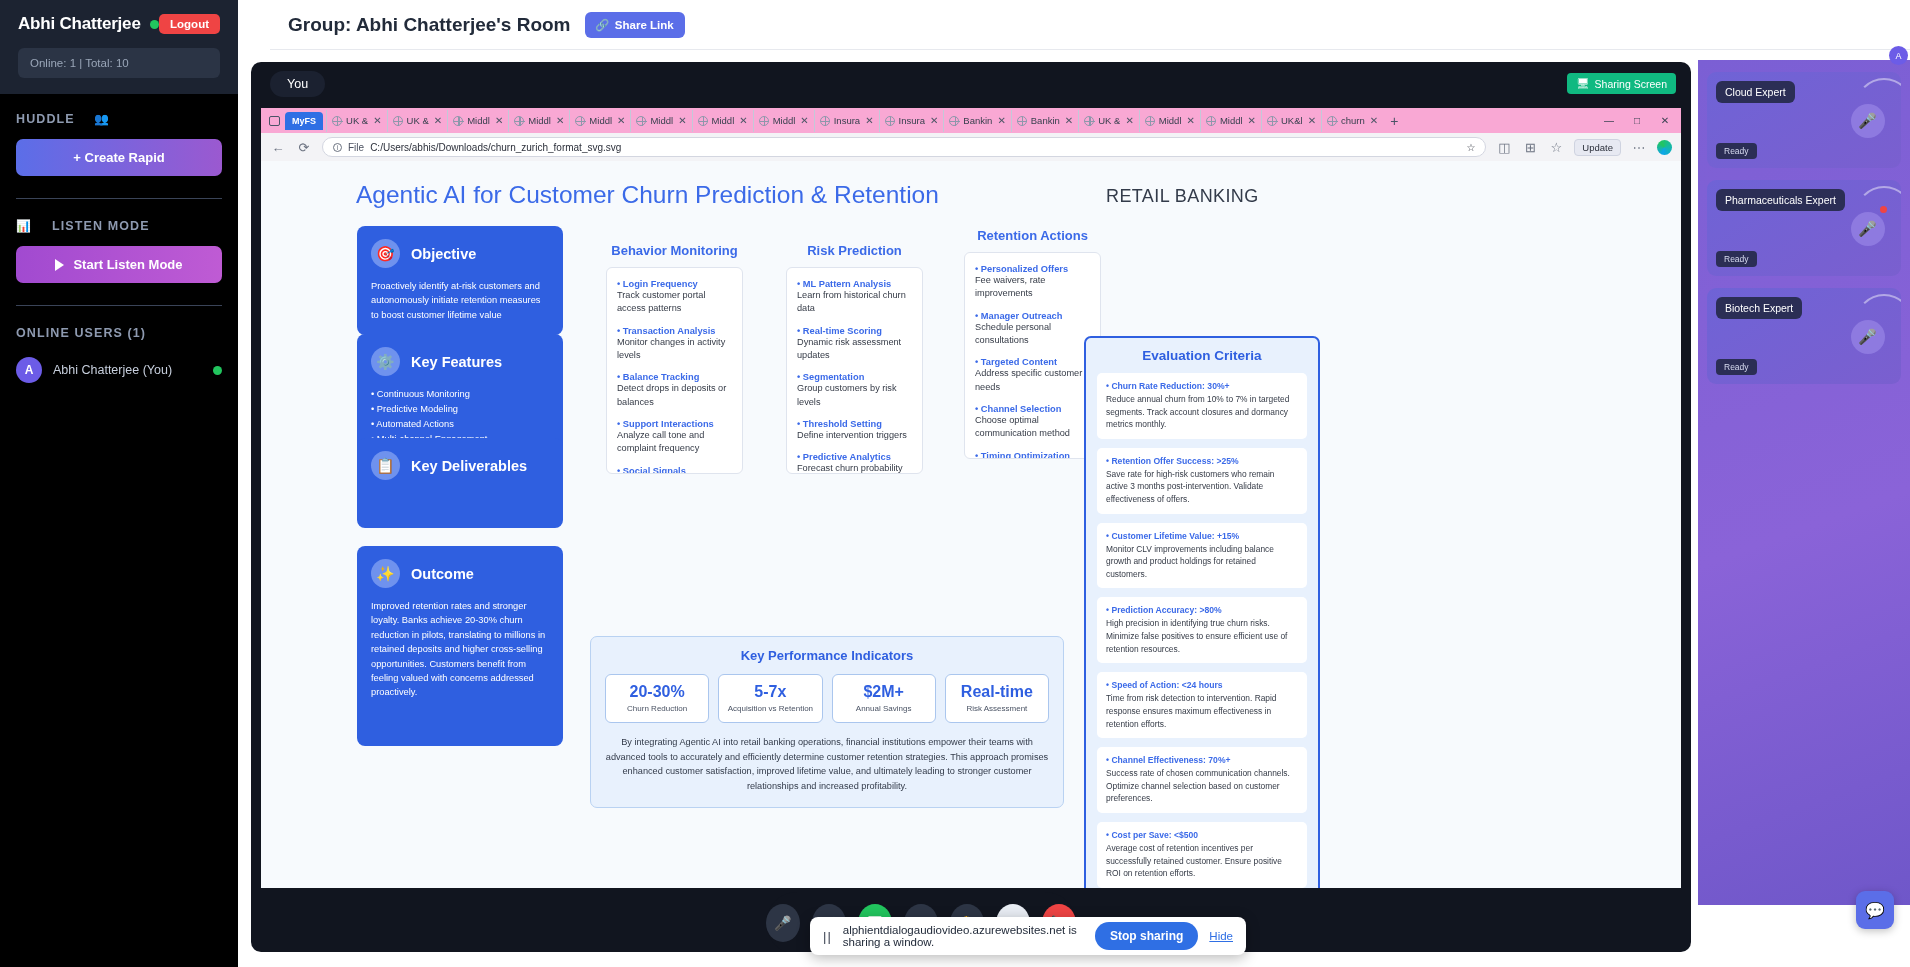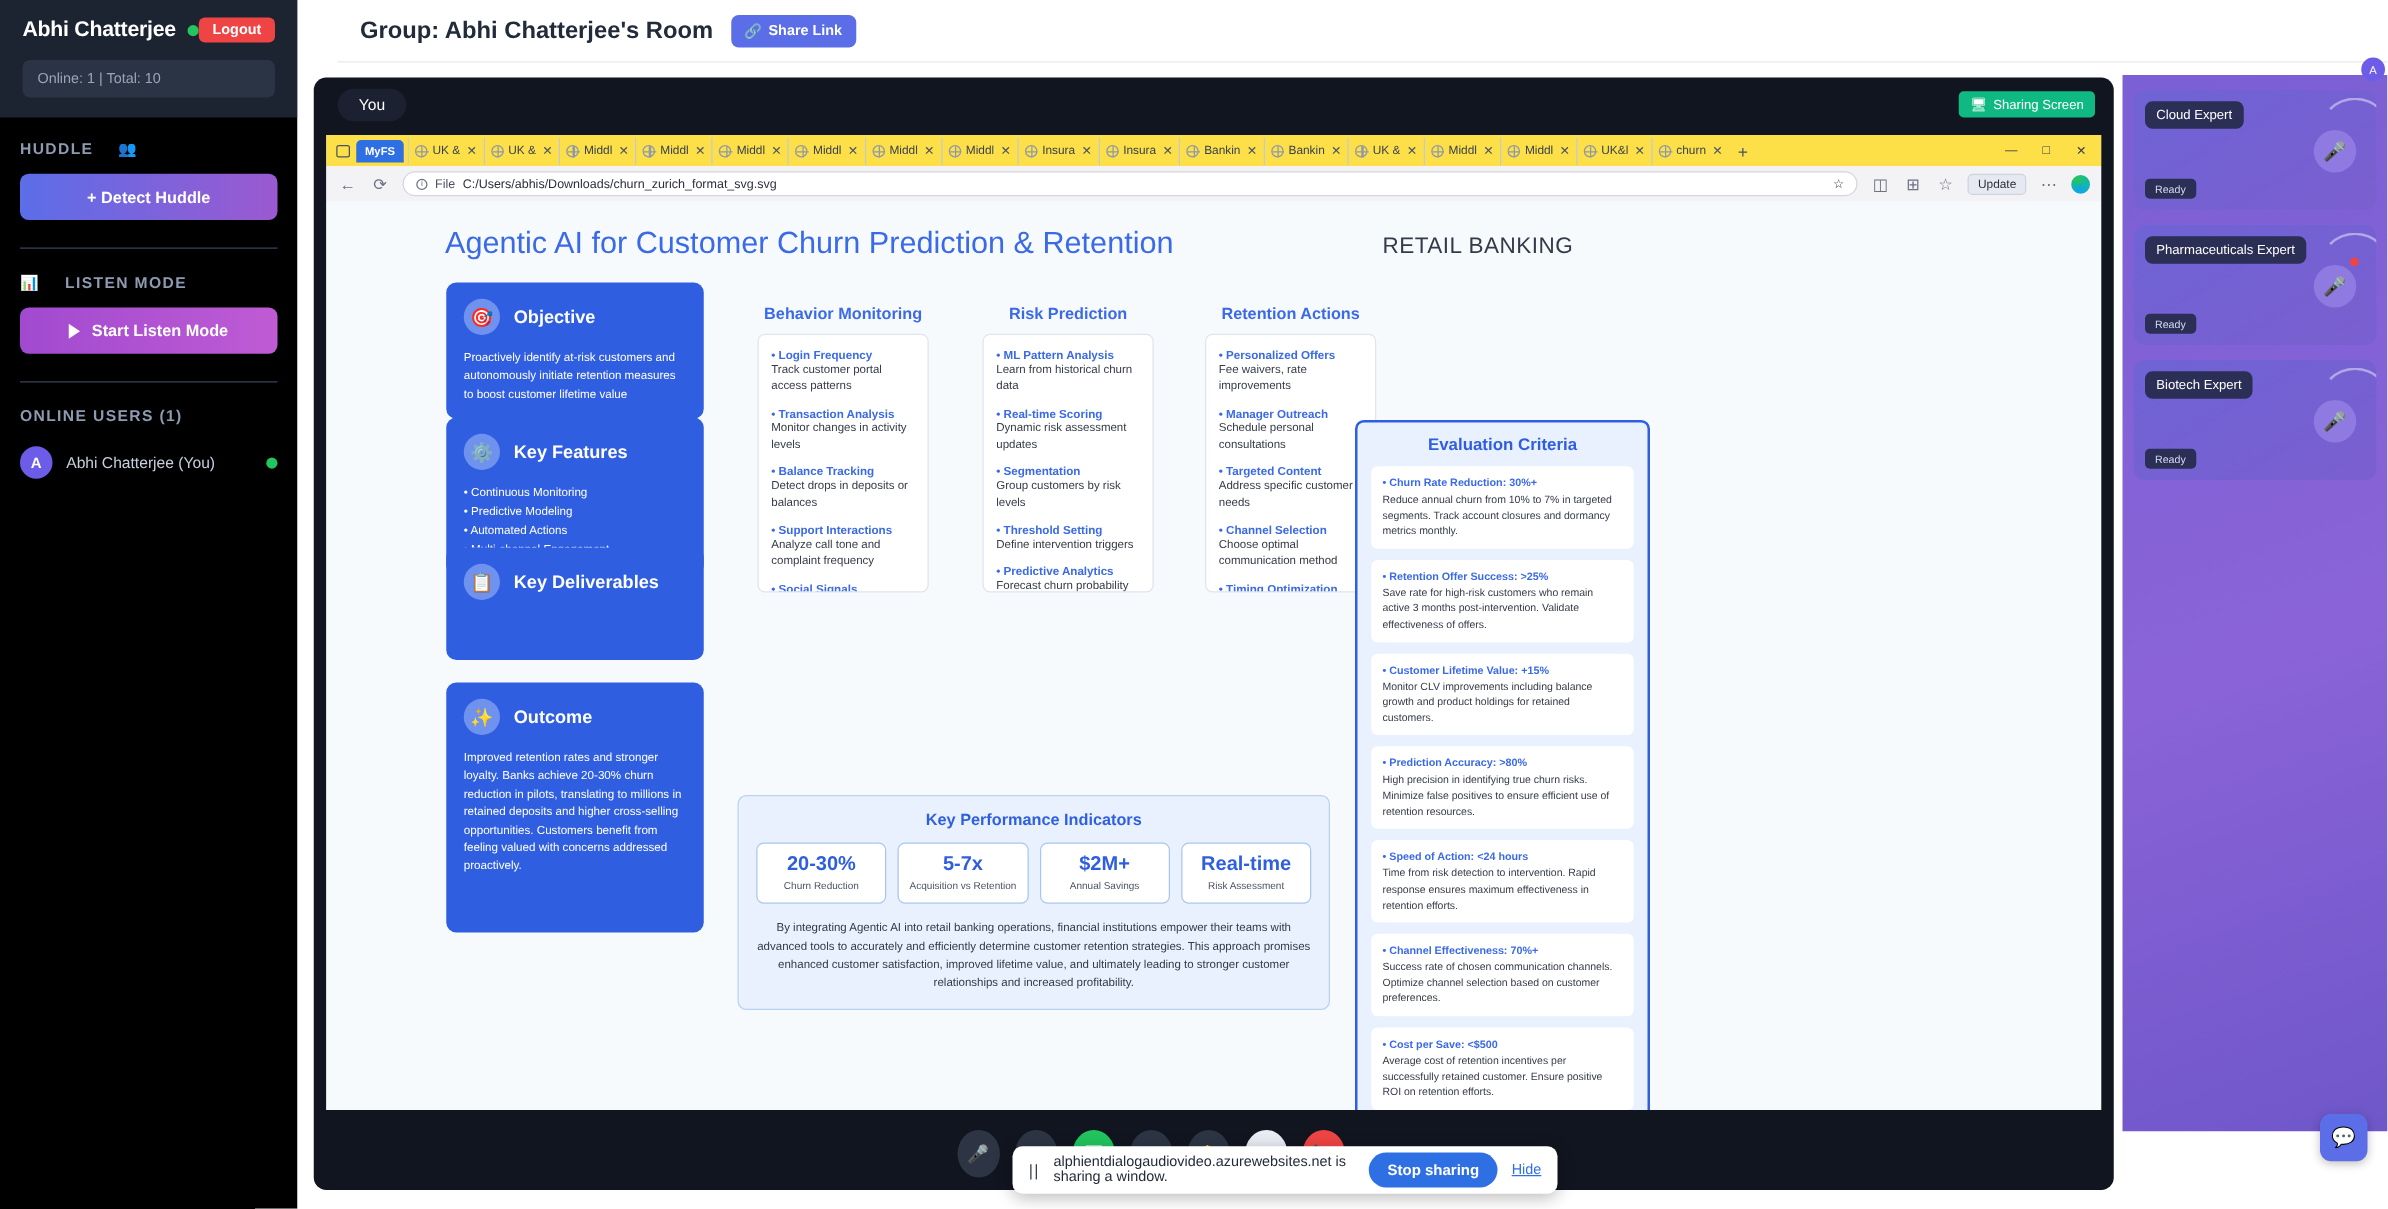--- a/index.html
+++ b/index.html
@@ -53,21 +53,21 @@
     background:#11151f; border-radius: 10px; overflow: hidden; }
   .stage-head { height: 46px; position:relative; }
   .you-pill { position:absolute; left: 19px; top: 9px; background:#1b2130; color:#fff;
     font-size: 12.5px; border-radius: 16px; padding: 6px 17px; }
   .sharing-pill { position:absolute; right: 15px; top: 11px; background:#10b981; color:#fff;
     font-size: 10.5px; border-radius: 4px; padding: 4px 9px; display:flex; align-items:center; gap:5px; }
 
   
   .browser { position:absolute; left: 10px; top: 46px; width: 1420px; height: 780px;
     background:#f3f3f6; overflow:hidden; }
-  .tabstrip { height: 25px; background:#fde047; display:flex; align-items:center; padding: 0 2px; gap:0; }
+  .tabstrip { height: 25px; background:#f9a8d4; display:flex; align-items:center; padding: 0 2px; gap:0; }
   .tab-sq { width: 22px; height:100%; display:flex; align-items:center; justify-content:center; flex:none; }
   .sq-icon { width: 11px; height: 10px; border: 1.4px solid #4a5366; border-radius:2px; }
   .tab-myfs { background:#2f6fe4; color:#fff; font-size: 9px; font-weight:bold; border-radius: 4px 4px 0 0;
     padding: 4px 7px; margin-right: 3px; flex:none; }
   .tab { height: 22px; display:flex; align-items:center; gap: 4px; padding: 0 5px; flex:none;
     border-left: 1px solid #c3c9d8; color:#39404f; font-size: 9.5px; position:relative; }
   .tab .glb { width:10px; height:10px; border-radius:50%; border:1.2px solid #8e97ab; flex:none; position:relative; }
   .tab .glb::before { content:""; position:absolute; left:0; top:4.2px; width:9.5px; height:1.2px; background:#8e97ab; }
   .tab .glb::after { content:""; position:absolute; left:4.2px; top:0; width:1.2px; height:9.5px; background:#8e97ab; }
   .tab-label { max-width: 34px; overflow:hidden; white-space:nowrap; }
@@ -181,21 +181,21 @@
         <button class="logout-btn">Logout</button>
       </div>
       <div class="sb-stats">Online: 1 | Total: 10</div>
     </div>
 
     <div class="sb-body">
       <div class="sb-sect-title">
         <span>HUDDLE</span>
         <span class="sb-icon-emoji">👥</span>
       </div>
-      <button class="btn-huddle">+ Detect Huddle</button>
+      <button class="btn-huddle">+ Create Rapid</button>
 
       <div class="sb-divider"></div>
 
       <div class="sb-sect-title">
         <span class="sb-icon-emoji">📊</span>
         <span>LISTEN MODE</span>
       </div>
       <button class="btn-listen">
         <span class="play-tri"></span>
         <span>Start Listen Mode</span>
@@ -412,21 +412,21 @@
                   <div class="it-h">• Real-time Scoring</div>
                   <div class="it-p">Dynamic risk assessment updates</div>
                   <div class="it-h">• Segmentation</div>
                   <div class="it-p">Group customers by risk levels</div>
                   <div class="it-h">• Threshold Setting</div>
                   <div class="it-p">Define intervention triggers</div>
                   <div class="it-h">• Predictive Analytics</div>
                   <div class="it-p">Forecast churn probability</div>
                 </div>
               </div>
-              <div class="col" style="left: 703px; top: 82px;">
+              <div class="col" style="left: 703px; top: 67px;">
                 <div class="col-title">Retention Actions</div>
                 <div class="col-box">
                   <div class="it-h">• Personalized Offers</div>
                   <div class="it-p">Fee waivers, rate improvements</div>
                   <div class="it-h">• Manager Outreach</div>
                   <div class="it-p">Schedule personal consultations</div>
                   <div class="it-h">• Targeted Content</div>
                   <div class="it-p">Address specific customer needs</div>
                   <div class="it-h">• Channel Selection</div>
                   <div class="it-p">Choose optimal communication method</div>

